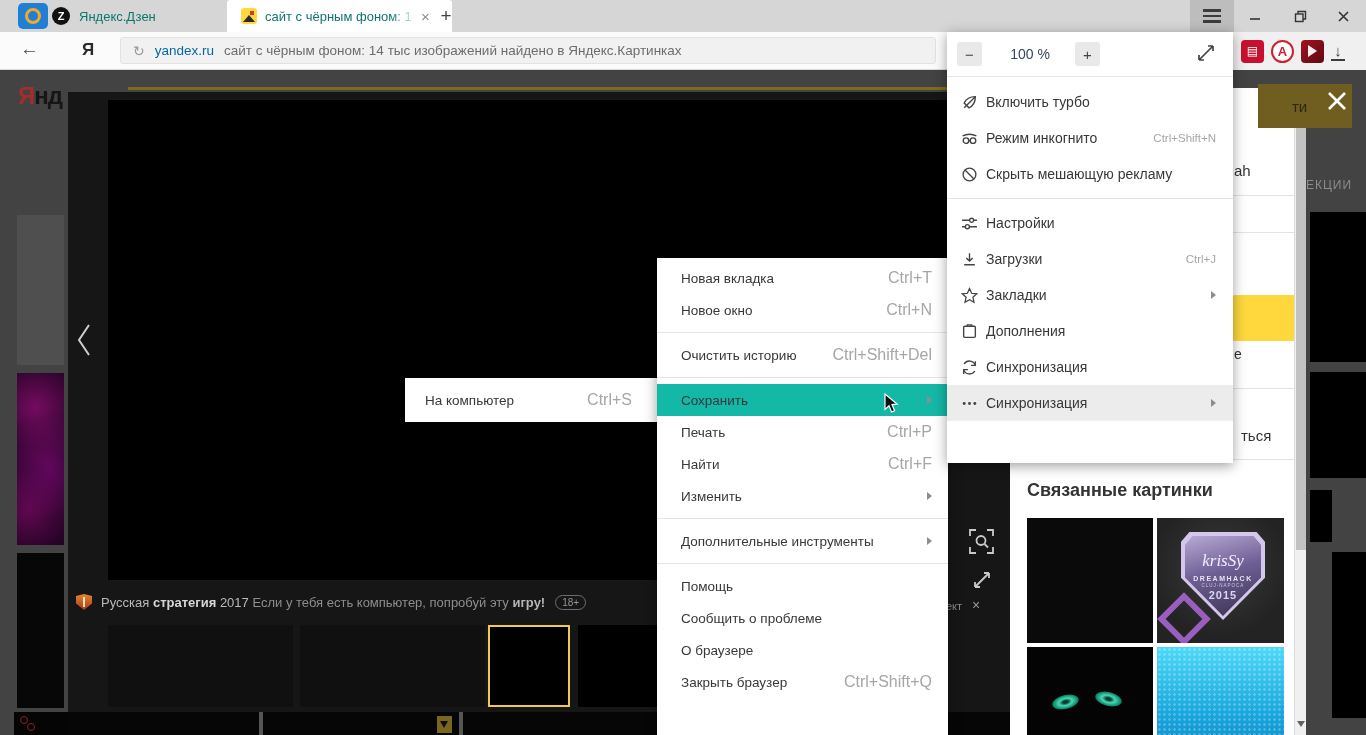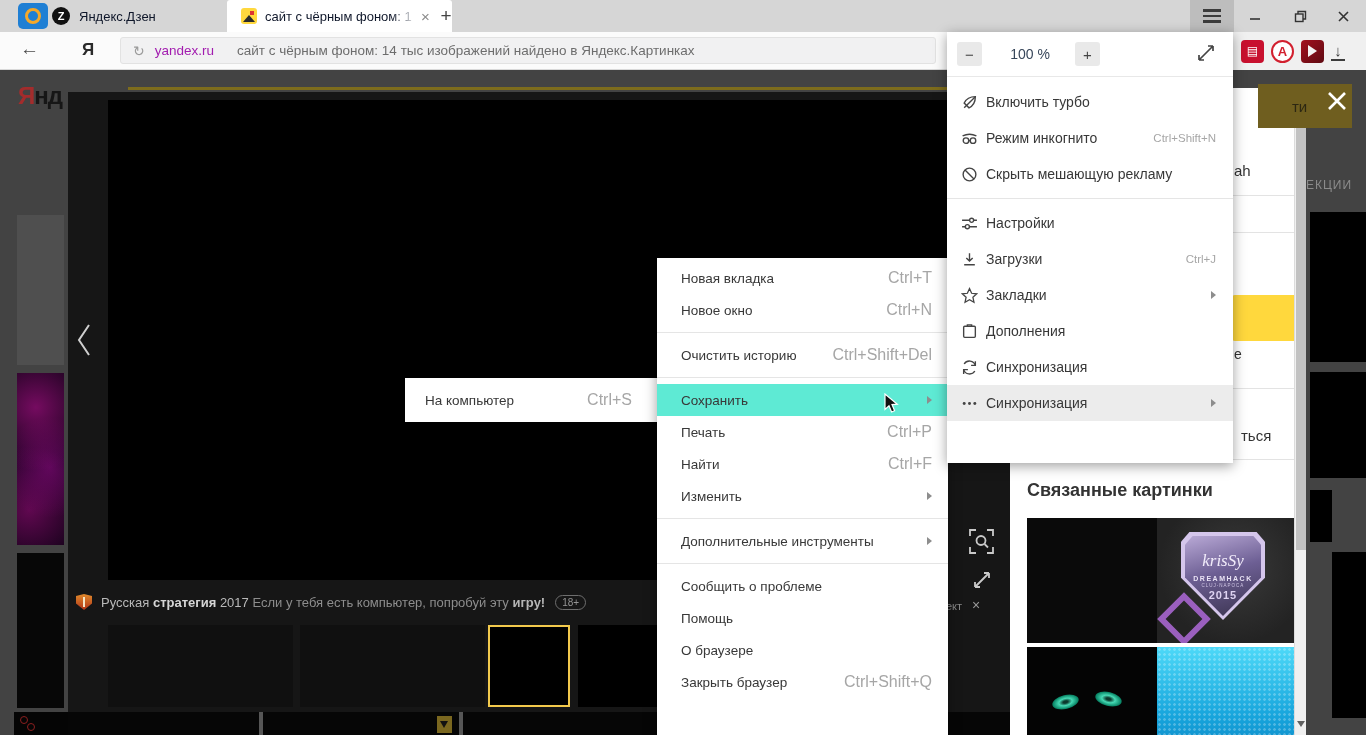--- a/index.html
+++ b/index.html
@@ -8,21 +8,21 @@
     background:#434343;font-family:"Liberation Sans",sans-serif;
     -webkit-font-smoothing:antialiased;
   }
   .abs{position:absolute;box-sizing:border-box;}
 
   
   .tabbar{left:0;top:0;width:1366px;height:32px;background:#d6d6d6;z-index:20;}
   .applogo{left:18px;top:3px;width:30px;height:26px;background:#1f7fd4;border-radius:5px;}
   .applogo .ring{position:absolute;left:7px;top:5px;width:10px;height:10px;border:3px solid #f4a82a;border-radius:50%;}
   .tab{position:absolute;top:0;height:32px;display:flex;align-items:center;}
-  .tab-label{font-size:13px;color:#0f172a;white-space:nowrap;}
+  .tab-label{font-size:13px;color:#0f766e;white-space:nowrap;}
   .zen-fav{width:18px;height:18px;border-radius:50%;background:#111;color:#fff;font-size:11px;font-weight:bold;
     display:flex;align-items:center;justify-content:center;margin-right:9px;}
   .tab-active{background:#ffffff;border-radius:3px 3px 0 0;padding:0 8px 0 14px;}
   .img-fav{width:16px;height:16px;border-radius:3px;background:#ffd83d;position:relative;margin-right:8px;overflow:hidden;}
   .img-fav .mnt{position:absolute;left:2px;bottom:2px;width:0;height:0;border-left:6px solid transparent;border-right:6px solid transparent;border-bottom:7px solid #2a2a2a;}
   .img-fav .sun{position:absolute;right:3px;top:3px;width:4px;height:4px;background:#d33;}
   .tab-title-clip{width:152px;overflow:hidden;position:relative;}
   .tab-fade{position:absolute;right:0;top:0;width:26px;height:100%;background:linear-gradient(90deg,rgba(255,255,255,0),#fff);}
   .tab-close{color:#8a8a8a;font-size:15px;margin-left:4px;cursor:default;}
   .newtab{left:434px;top:4px;width:24px;height:24px;color:#444;font-size:19px;display:flex;align-items:center;justify-content:center;}
@@ -32,21 +32,21 @@
   .hamburger{position:relative;}
   .hamburger::before, .hamburger::after{content:"";position:absolute;left:0;}
   .hamburger::before{top:-5.6px;} .hamburger::after{top:5.6px;}
 
   .toolbar{left:0;top:32px;width:1366px;height:38px;background:#fbfbfb;border-bottom:1px solid #d9d9d9;z-index:20;}
   .back{left:20px;top:38px;font-size:19px;color:#4a4a4a;z-index:21;}
   .ylogo{left:82px;top:40px;font-size:17px;font-weight:bold;color:#2b2b2b;z-index:21;}
   .addrbar{left:120px;top:37px;width:816px;height:27px;background:#f1f1f2;border:1px solid #e2e2e2;border-radius:3px;
     display:flex;align-items:center;font-size:13.5px;z-index:21;}
   .refresh{color:#9a9a9a;font-size:14px;margin:0 10px 0 12px;}
-  .addr-domain{color:#a21caf;margin-right:23px;}
+  .addr-domain{color:#0369a1;margin-right:10px;}
   .addr-title{color:#6d6d6d;white-space:nowrap;overflow:hidden;}
   .extzone{left:1233px;top:32px;width:133px;height:38px;background:#f0f0f0;z-index:21;display:flex;align-items:center;gap:7px;padding-left:8px;}
   .ext{width:23px;height:23px;border-radius:4px;position:relative;}
   .ext-book{background:#c8102e;color:#fff;font-size:12px;display:flex;align-items:center;justify-content:center;}
   .ext-a{background:#fff;border:2px solid #d21f2e;border-radius:50%;color:#d21f2e;font-weight:bold;font-size:13px;display:flex;align-items:center;justify-content:center;width:19px;height:19px;}
   .ext-ps{background:linear-gradient(135deg,#a3111f,#5e0a12);display:flex;align-items:center;justify-content:center;}
   .ext-ps .shp{width:0;height:0;border-top:6px solid transparent;border-bottom:6px solid transparent;border-left:9px solid #f3f3f3;}
   .ext-dl{color:#3c3c3c;font-size:15px;display:flex;align-items:center;justify-content:center;border-bottom:2px solid #3c3c3c;width:14px;height:17px;border-radius:0;}
 
   
@@ -82,21 +82,21 @@
   .bs-sep{top:712px;width:4px;height:23px;background:#565656;z-index:7;}
   .bs-icon{left:437px;top:716px;width:15px;height:17px;background:#7a671f;z-index:7;}
   .bs-icon::after{content:"";position:absolute;left:3px;top:5px;border-left:4px solid transparent;border-right:4px solid transparent;border-top:7px solid #111;}
 
   
   .panel{left:1010px;top:88px;width:284px;height:647px;background:#fff;z-index:10;overflow:hidden;}
   .p-frag{position:absolute;color:#333;}
   .p-sep{position:absolute;height:1px;background:#e3e3e3;}
   .p-yellow{position:absolute;left:222px;top:207px;width:62px;height:46px;background:#ffd83d;border-radius:3px 0 0 3px;}
   .p-title{position:absolute;left:17px;top:392px;font-size:18px;font-weight:bold;color:#333;text-align:center;}
-  .rthumb{position:absolute;width:126px;height:125px;background:#0a0a0a;overflow:hidden;padding-left:28px;}
+  .rthumb{position:absolute;width:126px;height:125px;background:#0a0a0a;overflow:hidden;}
   .krissy{background:radial-gradient(circle at 50% 40%,#3a3a3a,#232323 70%);}
   .badge-outer{position:absolute;left:24px;top:14px;width:84px;height:88px;background:#d5c6ec;
     clip-path:polygon(10% 0,90% 0,100% 11%,100% 52%,50% 100%,0 52%,0 11%);}
   .badge-inner{position:absolute;left:4px;top:4px;width:76px;height:80px;background:linear-gradient(165deg,#b9a9d6 0%,#6d5f94 45%,#39324e 100%);
     clip-path:polygon(10% 0,90% 0,100% 11%,100% 52%,50% 100%,0 52%,0 11%);
     display:flex;flex-direction:column;align-items:center;justify-content:center;color:#f1ebfa;}
   .b-script{font-family:"Liberation Serif",serif;font-style:italic;font-size:17px;margin-bottom:4px;}
   .b-line1{font-size:7px;letter-spacing:1.5px;font-weight:bold;color:#e9e2f5;}
   .b-line2{font-size:4.5px;letter-spacing:1px;color:#cfc5e4;margin:1px 0;}
   .b-year{font-size:11px;font-weight:bold;color:#ded3f2;letter-spacing:1px;}
@@ -113,21 +113,21 @@
   .sb-thumb{position:absolute;left:1px;top:16px;width:10px;height:446px;background:#c2c2c2;}
   .sb-arr{position:absolute;left:2px;width:0;height:0;border-left:4px solid transparent;border-right:4px solid transparent;}
   .sb-up{top:5px;border-bottom:6px solid #9a9a9a;}
   .sb-dn{top:633px;border-top:6px solid #616161;}
   .vclose{left:1326px;top:90px;z-index:15;}
 
   
   .menu-shadow{box-shadow:0 3px 12px rgba(0,0,0,.38);}
   .ctxmenu{left:657px;top:258px;width:291px;height:484px;background:#fff;z-index:50;padding-top:4px;}
   .cm-item{height:32px;display:flex;align-items:center;padding:0 16px 0 24px;font-size:13.5px;color:#383838;}
-  .cm-item.hover{background:#5eead4;text-align:right;}
+  .cm-item.hover{background:#14b8a6;text-align:right;}
   .cm-sh{margin-left:auto;font-size:16px;color:#a6a6a6;}
   .cm-sep{height:1px;background:#e5e5e5;margin:6px 0;}
   .subarrow{margin-left:auto;width:0;height:0;border-top:4px solid transparent;border-bottom:4px solid transparent;border-left:5px solid #8d8d8d;}
   .submenu{left:405px;top:378px;width:253px;height:44px;background:#fff;z-index:45;display:flex;align-items:center;
     padding:0 26px 0 20px;font-size:13.5px;color:#383838;}
 
   .bmenu{left:947px;top:32px;width:286px;height:431px;background:#fff;z-index:60;}
   .zoomrow{position:absolute;left:0;top:0;width:286px;height:44px;border-bottom:1px solid #e8e8e8;}
   .zbtn{position:absolute;top:10px;width:25px;height:24px;background:#e9e9e9;border-radius:3px;color:#444;
     font-size:15px;display:flex;align-items:center;justify-content:center;}
@@ -341,24 +341,24 @@
     <span>Изменить</span>
     <span class="subarrow"></span>
   </div>
   <div class="cm-sep"></div>
   <div class="cm-item">
     <span>Дополнительные инструменты</span>
     <span class="subarrow"></span>
   </div>
   <div class="cm-sep"></div>
   <div class="cm-item">
+    <span>Помощь</span>
+  </div>
+  <div class="cm-item">
     <span>Сообщить о проблеме</span>
-  </div>
-  <div class="cm-item">
-    <span>Помощь</span>
   </div>
   <div class="cm-item">
     <span>О браузере</span>
   </div>
   <div class="cm-item">
     <span>Закрыть браузер</span>
     <span class="cm-sh">Ctrl+Shift+Q</span>
   </div>
 </div>
 

